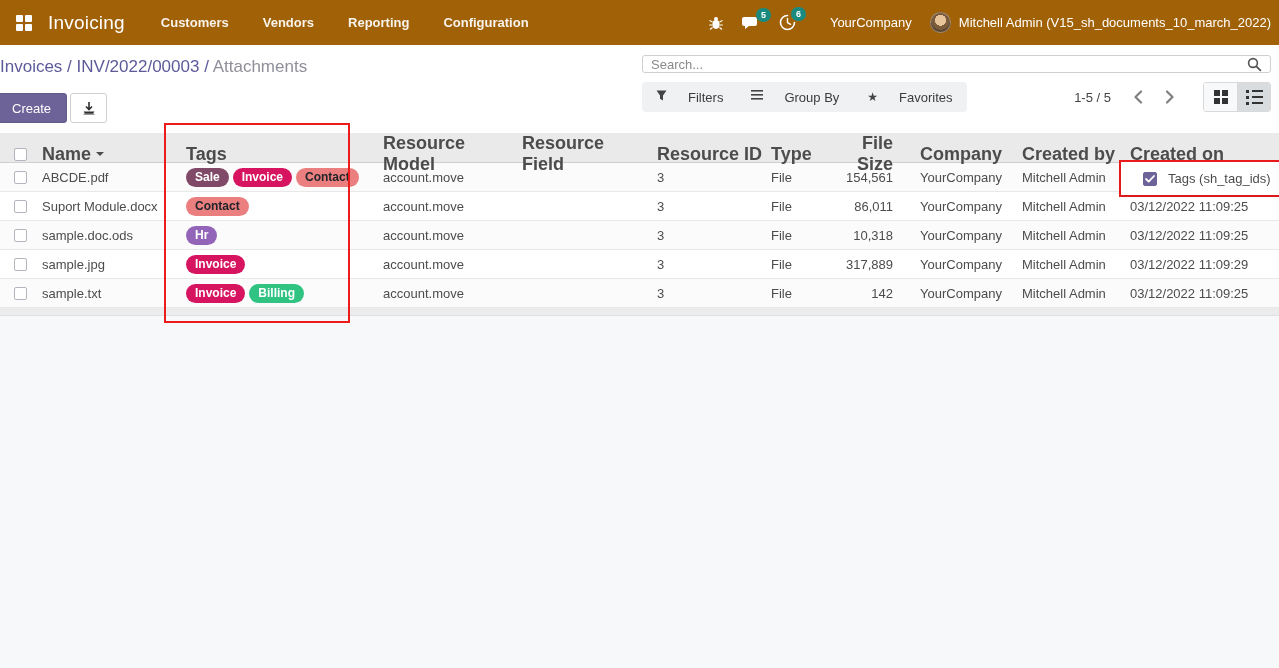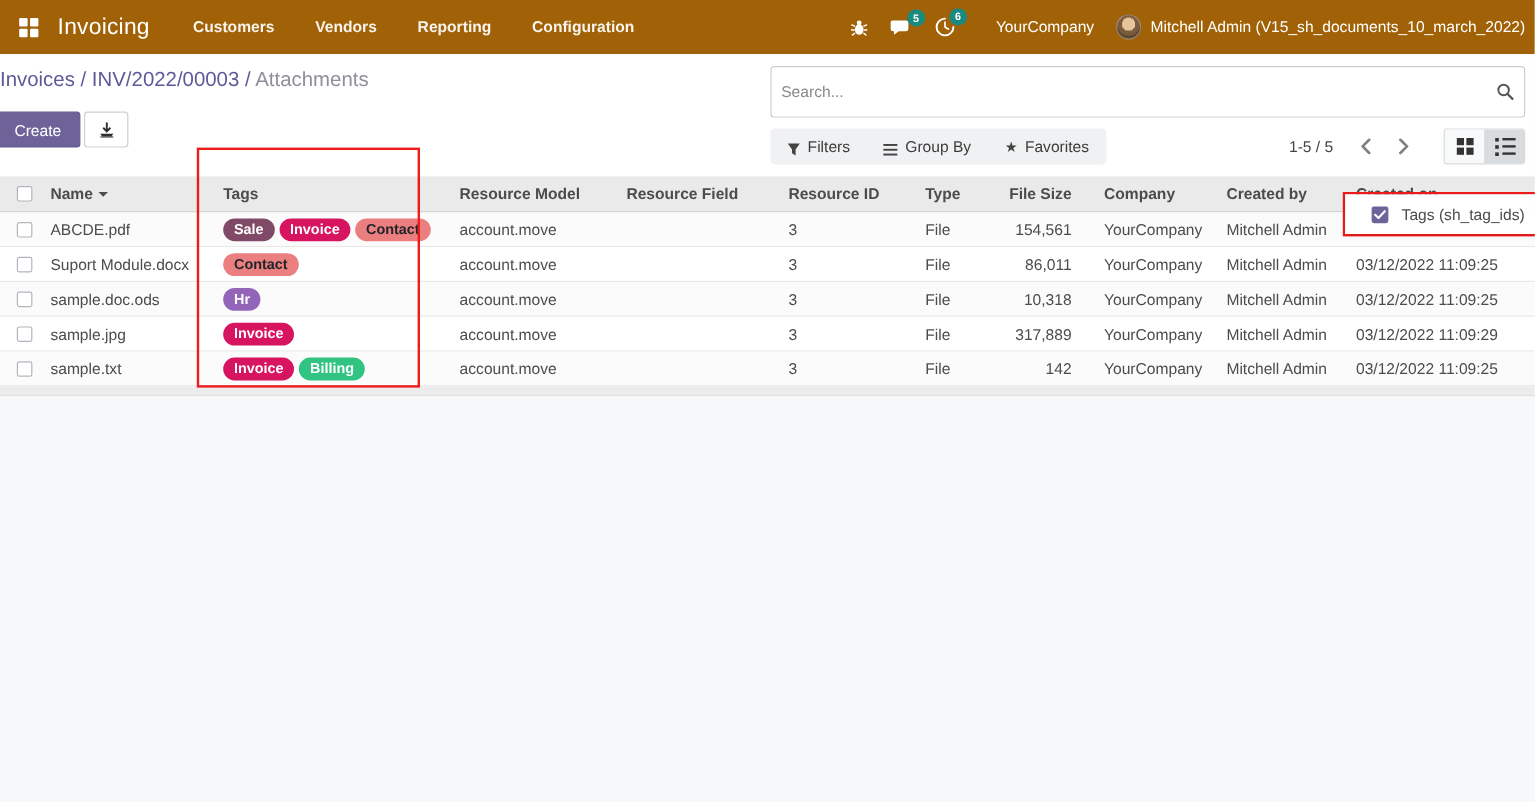--- a/index.html
+++ b/index.html
@@ -51,32 +51,32 @@
   .btn-create {
     background:#6e6399; color:#fff; border:1px solid #645a8c; border-radius:3px;
     font-size:13px; padding:0 15px; cursor:pointer; font-family:inherit;
   }
   .btn-download {
     background:#fff; border:1px solid #d0d0d0; border-radius:3px; width:37px;
     display:flex; align-items:center; justify-content:center; cursor:pointer;
   }
   .search-box {
     display:flex; align-items:center; border:1px solid #cfcfcf; border-radius:3px;
-    height:43px; background:#fff; padding:0 8px;
+    height:18px; background:#fff; padding:0 8px;
   }
   .search-box input {
     flex:1; border:none; outline:none; font-size:13px; font-family:inherit; color:#4c4c4c;
   }
   .search-box input::placeholder { color:#8a8a8a; }
   .cp-filter-row { display:flex; align-items:center; justify-content:space-between; margin-top:9px; height:30px; }
   .filter-group {
     background:#f0f1f3; border-radius:4px; height:30px; display:flex; align-items:center;
     padding:0 14px; gap:28px;
   }
-  .filter-item { display:flex; align-items:flex-end; gap:6px; font-size:13px; color:#3c3c3c; cursor:pointer; }
+  .filter-item { display:flex; align-items:flex-start; gap:21px; font-size:13px; color:#3c3c3c; cursor:pointer; }
   .pager-zone { display:flex; align-items:center; gap:6px;text-align:right; }
   .pager-text { font-size:13px; color:#444; margin-right:8px; }
   .pager-btn { background:none; border:none; cursor:pointer; padding:2px 8px; display:flex; align-items:center; }
   .switcher { display:flex; border:1px solid #d9d9d9; border-radius:3px; overflow:hidden; margin-left:14px; }
   .switch-btn { width:33px; height:28px; display:flex; align-items:center; justify-content:center; background:#f8f9fa; cursor:pointer; border:none; }
   .switch-btn + .switch-btn { border-left:1px solid #d9d9d9; }
   .switch-btn.active { background:#d9dcdf; }
   .kanban-ico { display:grid; grid-template-columns:6px 6px; grid-gap:2px; }
   .kanban-ico span { width:6px; height:6px; background:#333; display:block; }
   .list-ico { display:flex; flex-direction:column; gap:3px; }
@@ -84,21 +84,21 @@
   .list-ico i b { width:3px; height:3px; background:#333; display:block; }
   .list-ico i s { width:11px; height:2px; background:#333; display:block; }
 
   
   .list-table { background:#fff; font-size:13px; }
   .lrow {
     display:grid;
     grid-template-columns:40px 126px 209px 139px 135px 114px 58px 85px 103px 113px 1fr;
     align-items:center;
   }
-  .lheader { background:#eaeaea; height:30px; font-weight:700; font-size:13px; color:#4c4c4c; border-bottom:1px solid #cfcfcf; }
+  .lheader { background:#eaeaea; height:30px; font-weight:700; font-size:18px; color:#4c4c4c; border-bottom:1px solid #cfcfcf; }
   .ldata { height:29px; border-bottom:1px solid #e8e8e8; background:#fff; cursor:pointer; }
   .ldata:nth-child(odd) { background:#fbfbfb; }
   .c-cb { display:flex; align-items:center; justify-content:center; }
   .c-name { padding-left:2px; display:flex; align-items:center; gap:5px; }
   .c-tags { padding-left:20px; display:flex; align-items:center; }
   .c-rmodel,.c-rfield,.c-rid,.c-type { padding-left:8px; }
   .c-fsize { text-align:right; padding-right:13px; }
   .c-company { padding-left:14px; }
   .c-createdby { padding-left:13px; }
   .c-createdon { padding-left:8px; white-space:nowrap; }

